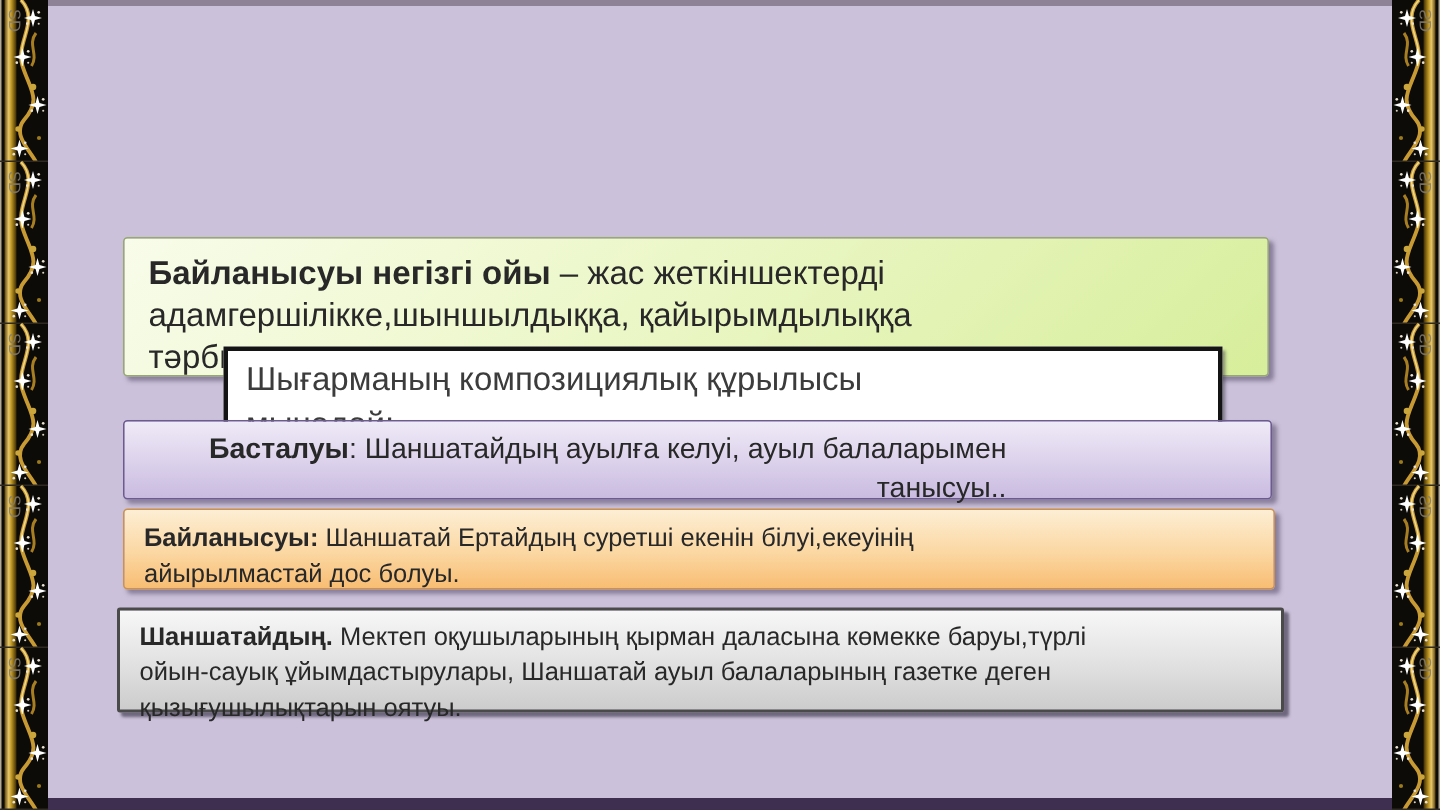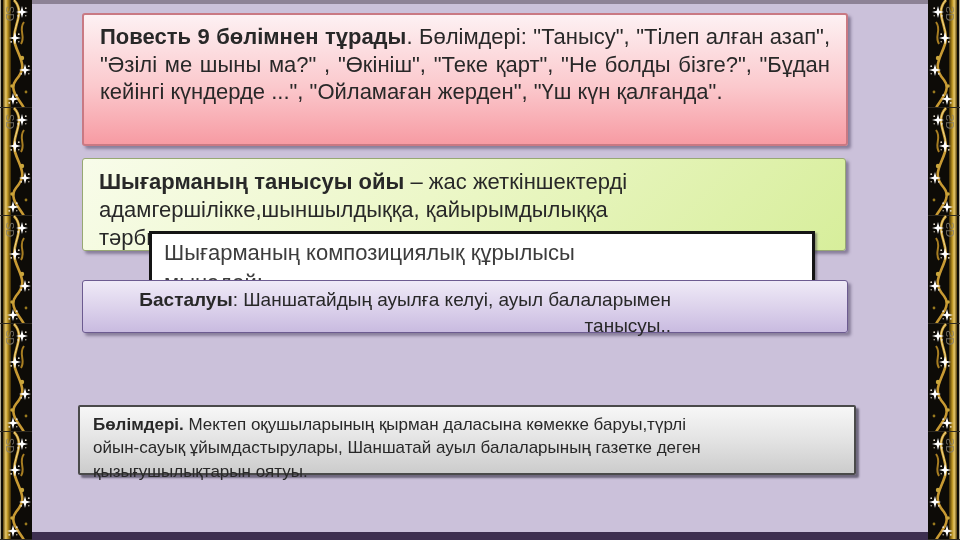--- a/index.html
+++ b/index.html
@@ -116,34 +116,34 @@
   <div class="ornament right">
     <svg width="32" height="540" viewBox="0 0 32 540">
       <use href="#orn-tile" y="0"></use>
       <use href="#orn-tile" y="108"></use>
       <use href="#orn-tile" y="216"></use>
       <use href="#orn-tile" y="324"></use>
       <use href="#orn-tile" y="432"></use>
     </svg>
   </div>
 
-  <div class="box box-plot">
-    <p><span class="b">Повесть 9 бөлімнен тұрады</span><span>. Бөлімдері: "Танысу", "Тілеп алған азап", "Әзілі ме шыны ма?" , "Өкініш", "Теке қарт", "Не болды бізге?", "Бұдан кейінгі күндерде ...", "Ойламаған жерден", "Үш күн қалғанда".</span></p>
-  </div>
 
   <div class="box box-idea">
-    <p><span class="b">Шығарманың танысуы ойы</span><span> – жас жеткіншектерді адамгершілікке,шыншылдыққа, қайырымдылыққа тәрбиелеу.</span></p>
+    <p><span class="b">Байланысуы негізгі ойы</span><span> – жас жеткіншектерді адамгершілікке,шыншылдыққа, қайырымдылыққа тәрбиелеу.</span></p>
   </div>
 
   <div class="box box-comp">
     <p>Шығарманың композициялық құрылысы мынадай:</p>
   </div>
 
   <div class="box box-begin">
     <p><span class="b">Басталуы</span><span>: Шаншатайдың ауылға келуі, ауыл балаларымен танысуы..</span></p>
   </div>
 
+  <div class="box box-conn">
+    <p><span class="b">Байланысуы:</span><span> Шаншатай Ертайдың суретші екенін білуі,екеуінің айырылмастай дос болуы.</span></p>
+  </div>
 
   <div class="box box-climax">
-    <p><span class="b">Бөлімдері.</span><span> Мектеп оқушыларының қырман даласына көмекке баруы,түрлі ойын-сауық ұйымдастырулары, Шаншатай ауыл балаларының газетке деген қызығушылықтарын оятуы.</span></p>
+    <p><span class="b">Шаншатайдың.</span><span> Мектеп оқушыларының қырман даласына көмекке баруы,түрлі ойын-сауық ұйымдастырулары, Шаншатай ауыл балаларының газетке деген қызығушылықтарын оятуы.</span></p>
   </div>
 
 </div>
 
 </body></html>

